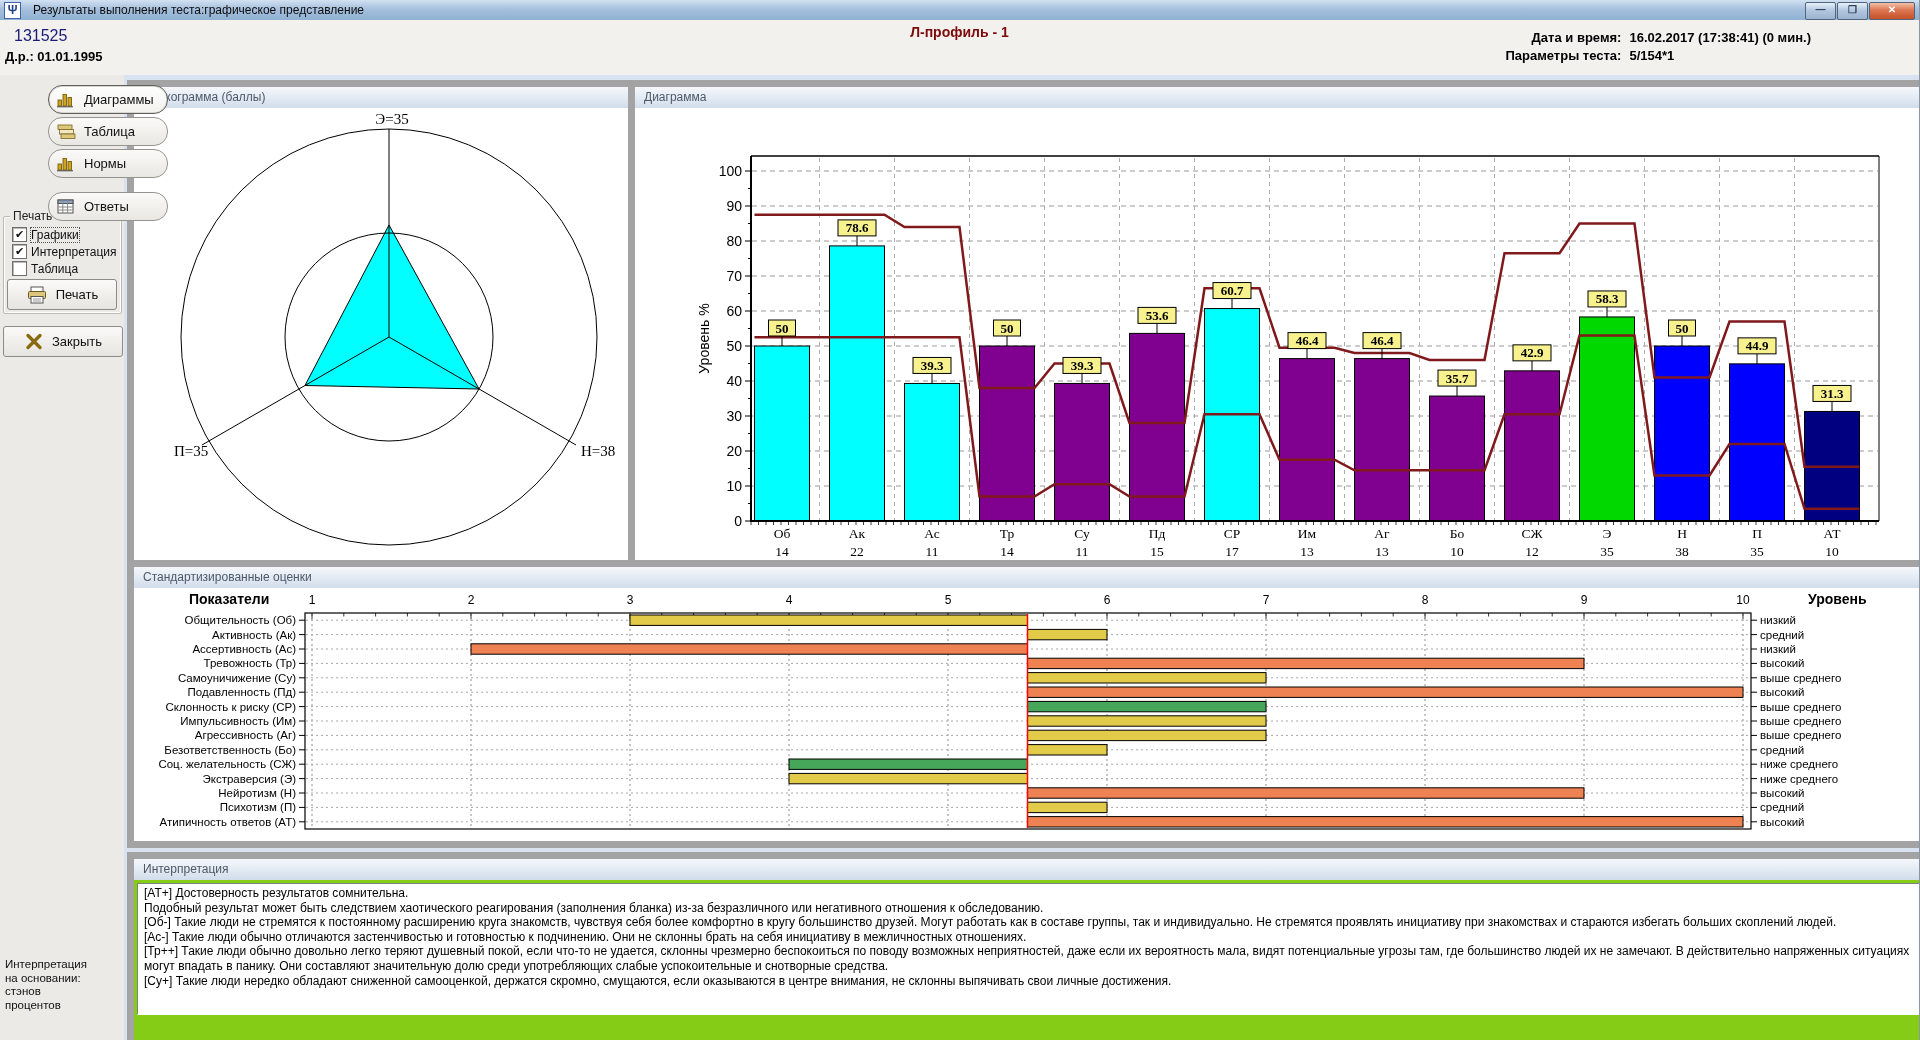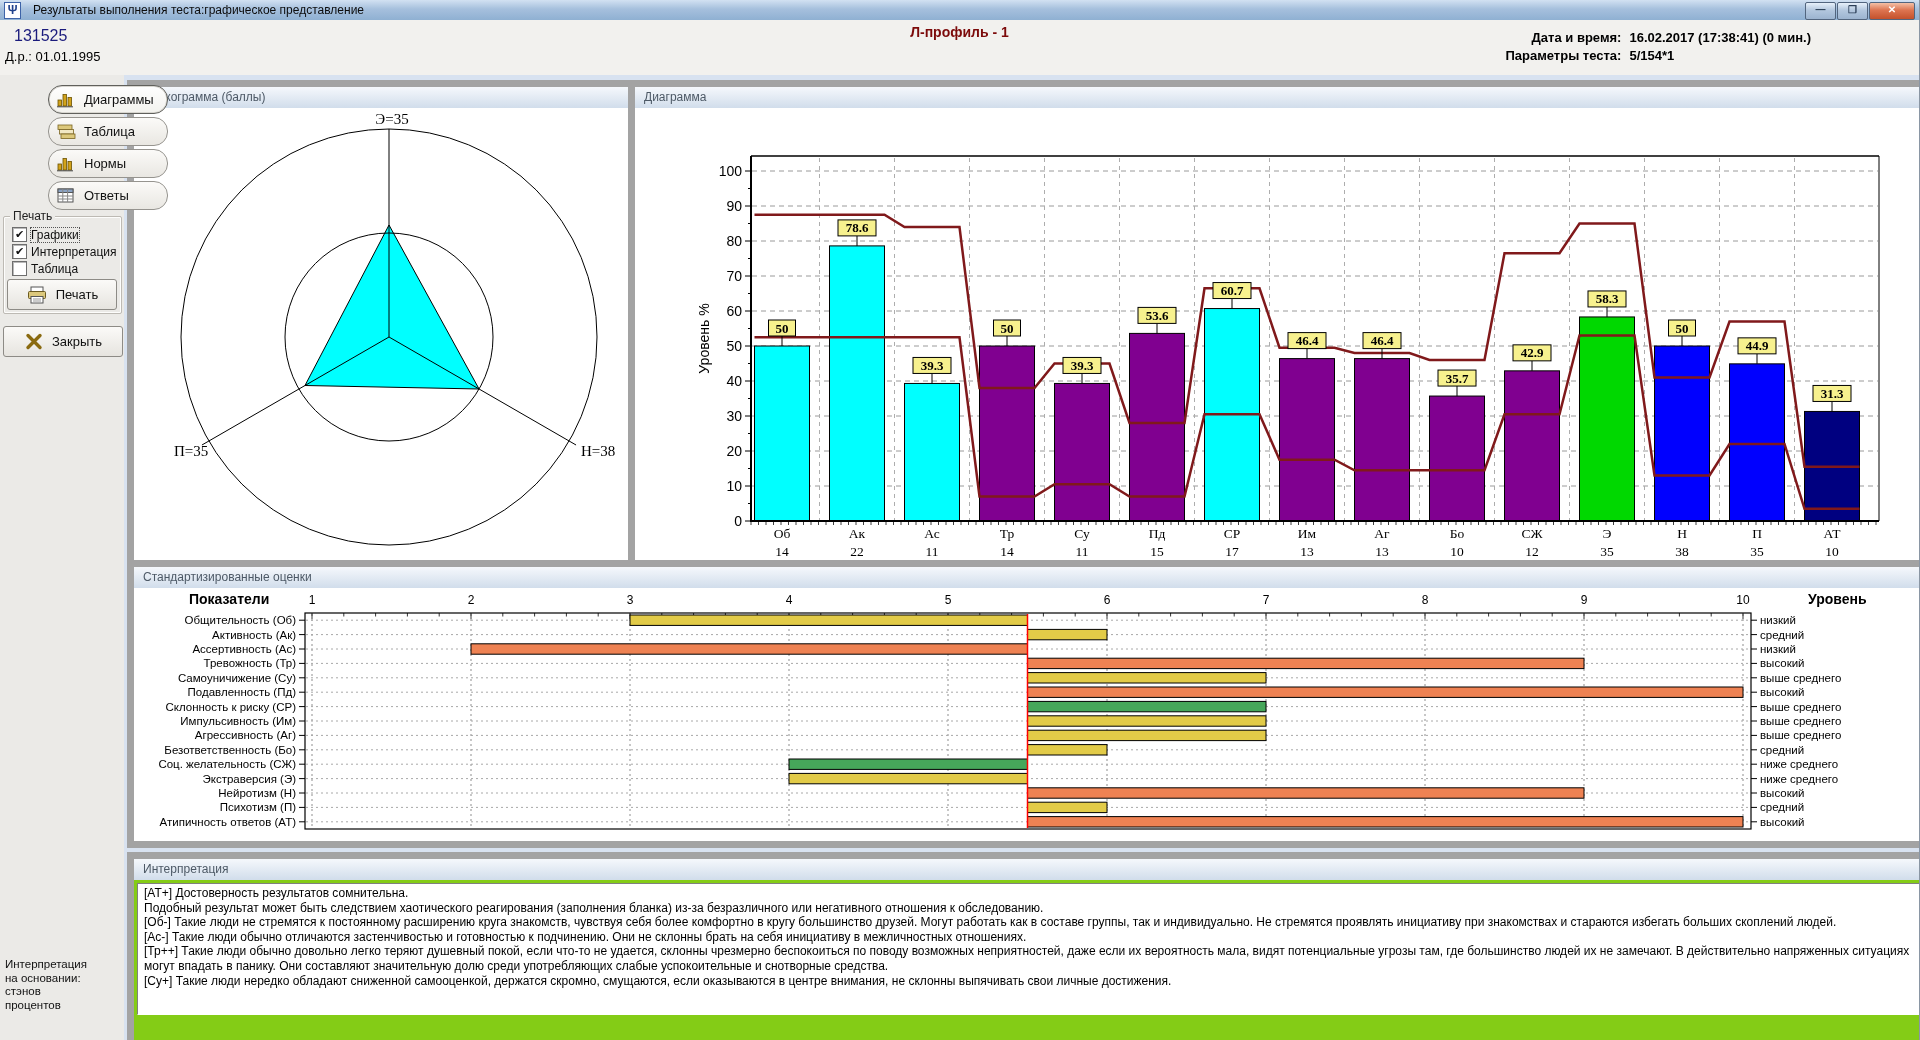--- a/index.html
+++ b/index.html
@@ -11,21 +11,21 @@
   .app-icon{position:absolute;left:4px;top:2px;width:15px;height:15px;background:#fdfdff;
     border:1px solid #3d63a8;color:#20418c;font-size:12px;line-height:14px;text-align:center;font-weight:bold;}
   .title-text{position:absolute;left:26px;top:3px;font-size:12px;color:#0d0d0d;margin-left:7px;}
   .winbtns{position:absolute;right:4px;top:2px;display:flex;gap:1px;}
   .winbtn{width:29px;height:16px;border:1px solid #52657e;border-radius:2px;text-align:center;
     background:linear-gradient(#e7f0fa,#b3c7de 45%,#9cb4d0);color:#2c3f57;font-size:10px;line-height:14px;font-weight:bold;}
   .winbtn.close{width:44px;background:linear-gradient(#f4c0a6,#dd7450 45%,#c4512c);color:#fff;}
   
   .header{position:absolute;left:0;top:20px;right:0;height:55px;background:#f2f1ee;}
   .patient-id{position:absolute;left:14px;top:7px;font-size:16px;font-weight:normal;color:#1b1b7c;}
-  .birth{position:absolute;left:5px;top:29px;font-size:13px;font-weight:normal;color:#000;}
+  .birth{position:absolute;left:5px;top:29px;font-size:13px;font-weight:bold;color:#000;}
   .page-title{position:absolute;left:0;right:0;top:4px;text-align:center;font-size:14px;font-weight:bold;color:#7c0a0a;}
   .hdr-right{position:absolute;right:108px;top:10px;font-size:13px;font-weight:bold;color:#000;border-collapse:collapse;}
   .hdr-right td{padding:0 0 3px 0;white-space:nowrap;}
   .hdr-right td.lab{text-align:right;padding-right:8px;}
   .blank-label{position:absolute;right:10px;top:31px;font-size:13px;font-weight:bold;color:#000;margin-top:35px;}
   
   .content-bg{position:absolute;left:124px;top:75px;right:0;bottom:0;background:#d8e2f0;}
   
   .side-btn{position:absolute;left:3px;width:118px;height:27px;border:1px solid #96948f;border-radius:14px;
     background:linear-gradient(#fbfaf8,#e9e7e2);display:flex;align-items:center;cursor:default;margin-left:45px;}
@@ -675,21 +675,21 @@
       <span class="icn">
         <svg width="20" height="17">
           <rect x="2" y="9" width="3.5" height="6" fill="#d2a31c" stroke="#6b5200" stroke-width="0.8"></rect>
           <rect x="7" y="3.5" width="3.5" height="11.5" fill="#d2a31c" stroke="#6b5200" stroke-width="0.8"></rect>
           <rect x="12" y="6.5" width="3.5" height="8.5" fill="#d2a31c" stroke="#6b5200" stroke-width="0.8"></rect>
           <line x1="1" y1="15.8" x2="17" y2="15.8" stroke="#444"></line>
         </svg>
       </span>
       <span class="lbl">Нормы</span>
     </div>
-    <div class="side-btn" style="top: 181px;">
+    <div class="side-btn" style="top: 192px;">
       <span class="icn">
         <svg width="20" height="17">
           <rect x="2" y="2" width="15" height="13" fill="#fff" stroke="#555"></rect>
           <rect x="2" y="2" width="15" height="3.5" fill="#8ba3c4" stroke="#555"></rect>
           <line x1="6.8" y1="2" x2="6.8" y2="15" stroke="#888"></line>
           <line x1="11.6" y1="2" x2="11.6" y2="15" stroke="#888"></line>
           <line x1="2" y1="9" x2="17" y2="9" stroke="#888"></line>
           <line x1="2" y1="12" x2="17" y2="12" stroke="#888"></line>
         </svg>
       </span>

